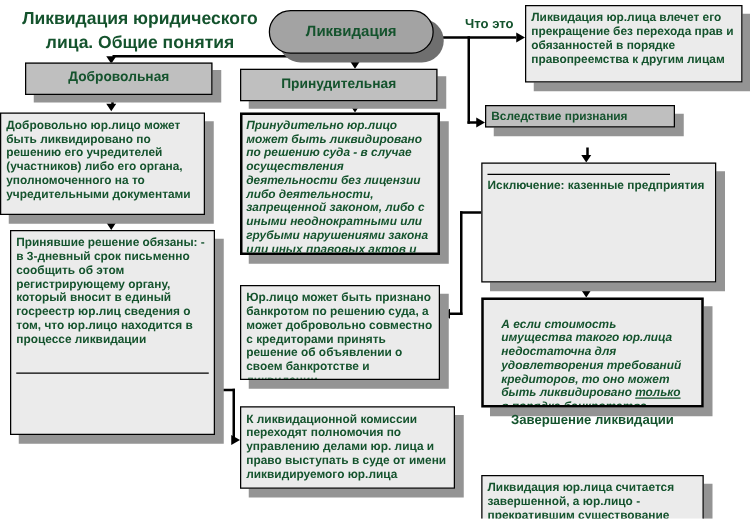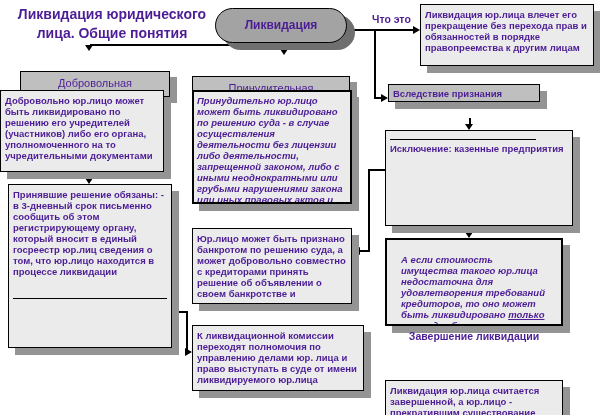--- a/index.html
+++ b/index.html
@@ -1,33 +1,33 @@
 <!DOCTYPE html>
 <html style="--box_fill: #ebebeb; --gray_fill: #bfbfbf; --pill_fill: #a3a3a3; --pill_shadow: #6f6f6f; --shadow: #949494; --line: #000000;"><head>
 <meta charset="utf-8">
 <style>
   html,body { margin:0; padding:0; background:#fff; }
   #canvas {
     position:relative; width:600px; height:415px; background:#fff;
-    font-family:"Liberation Sans","DejaVu Sans",sans-serif; color:#4c1d95;
+    font-family:"Liberation Sans","DejaVu Sans",sans-serif; color:#14532d;
     overflow:hidden;
   }
   .title {
     position:absolute; font-weight:bold; font-size:14px; line-height:19px;
     text-align:center; z-index:2;
   }
   .pill {
     position:absolute; background:var(--pill_fill,#a3a3a3); border:1.5px solid #000;
     border-radius:18px; text-align:center; font-weight:bold; font-size:12px;
     box-shadow:8px 7px 0 var(--pill_shadow,#777); z-index:3;
   }
   .hdr {
     position:absolute; background:var(--gray_fill,#bfbfbf); border:1.2px solid #000;
-    text-align:center; font-weight:normal; font-size:11px;
-    box-shadow:7px 6px 0 var(--shadow,#8f8f8f); z-index:2; box-sizing:border-box;margin-top:21px;
+    text-align:center; font-weight:bold; font-size:11px;
+    box-shadow:7px 6px 0 var(--shadow,#8f8f8f); z-index:2; box-sizing:border-box;
   }
   .box {
     position:absolute; background:var(--box_fill,#ebebeb); border:1.4px solid #000;
     font-weight:bold; font-size:9.5px; line-height:11px; padding:4px;
     box-shadow:7px 7px 0 var(--shadow,#8f8f8f); z-index:2; box-sizing:border-box;
     overflow:hidden; text-align:left;
   }
   .box.thick { border-width:2.4px;font-style:italic; }
   .box.gray  { background:var(--gray_fill,#bfbfbf); }
   .freelabel { position:absolute; font-weight:bold; font-size:10.5px; z-index:2; }

